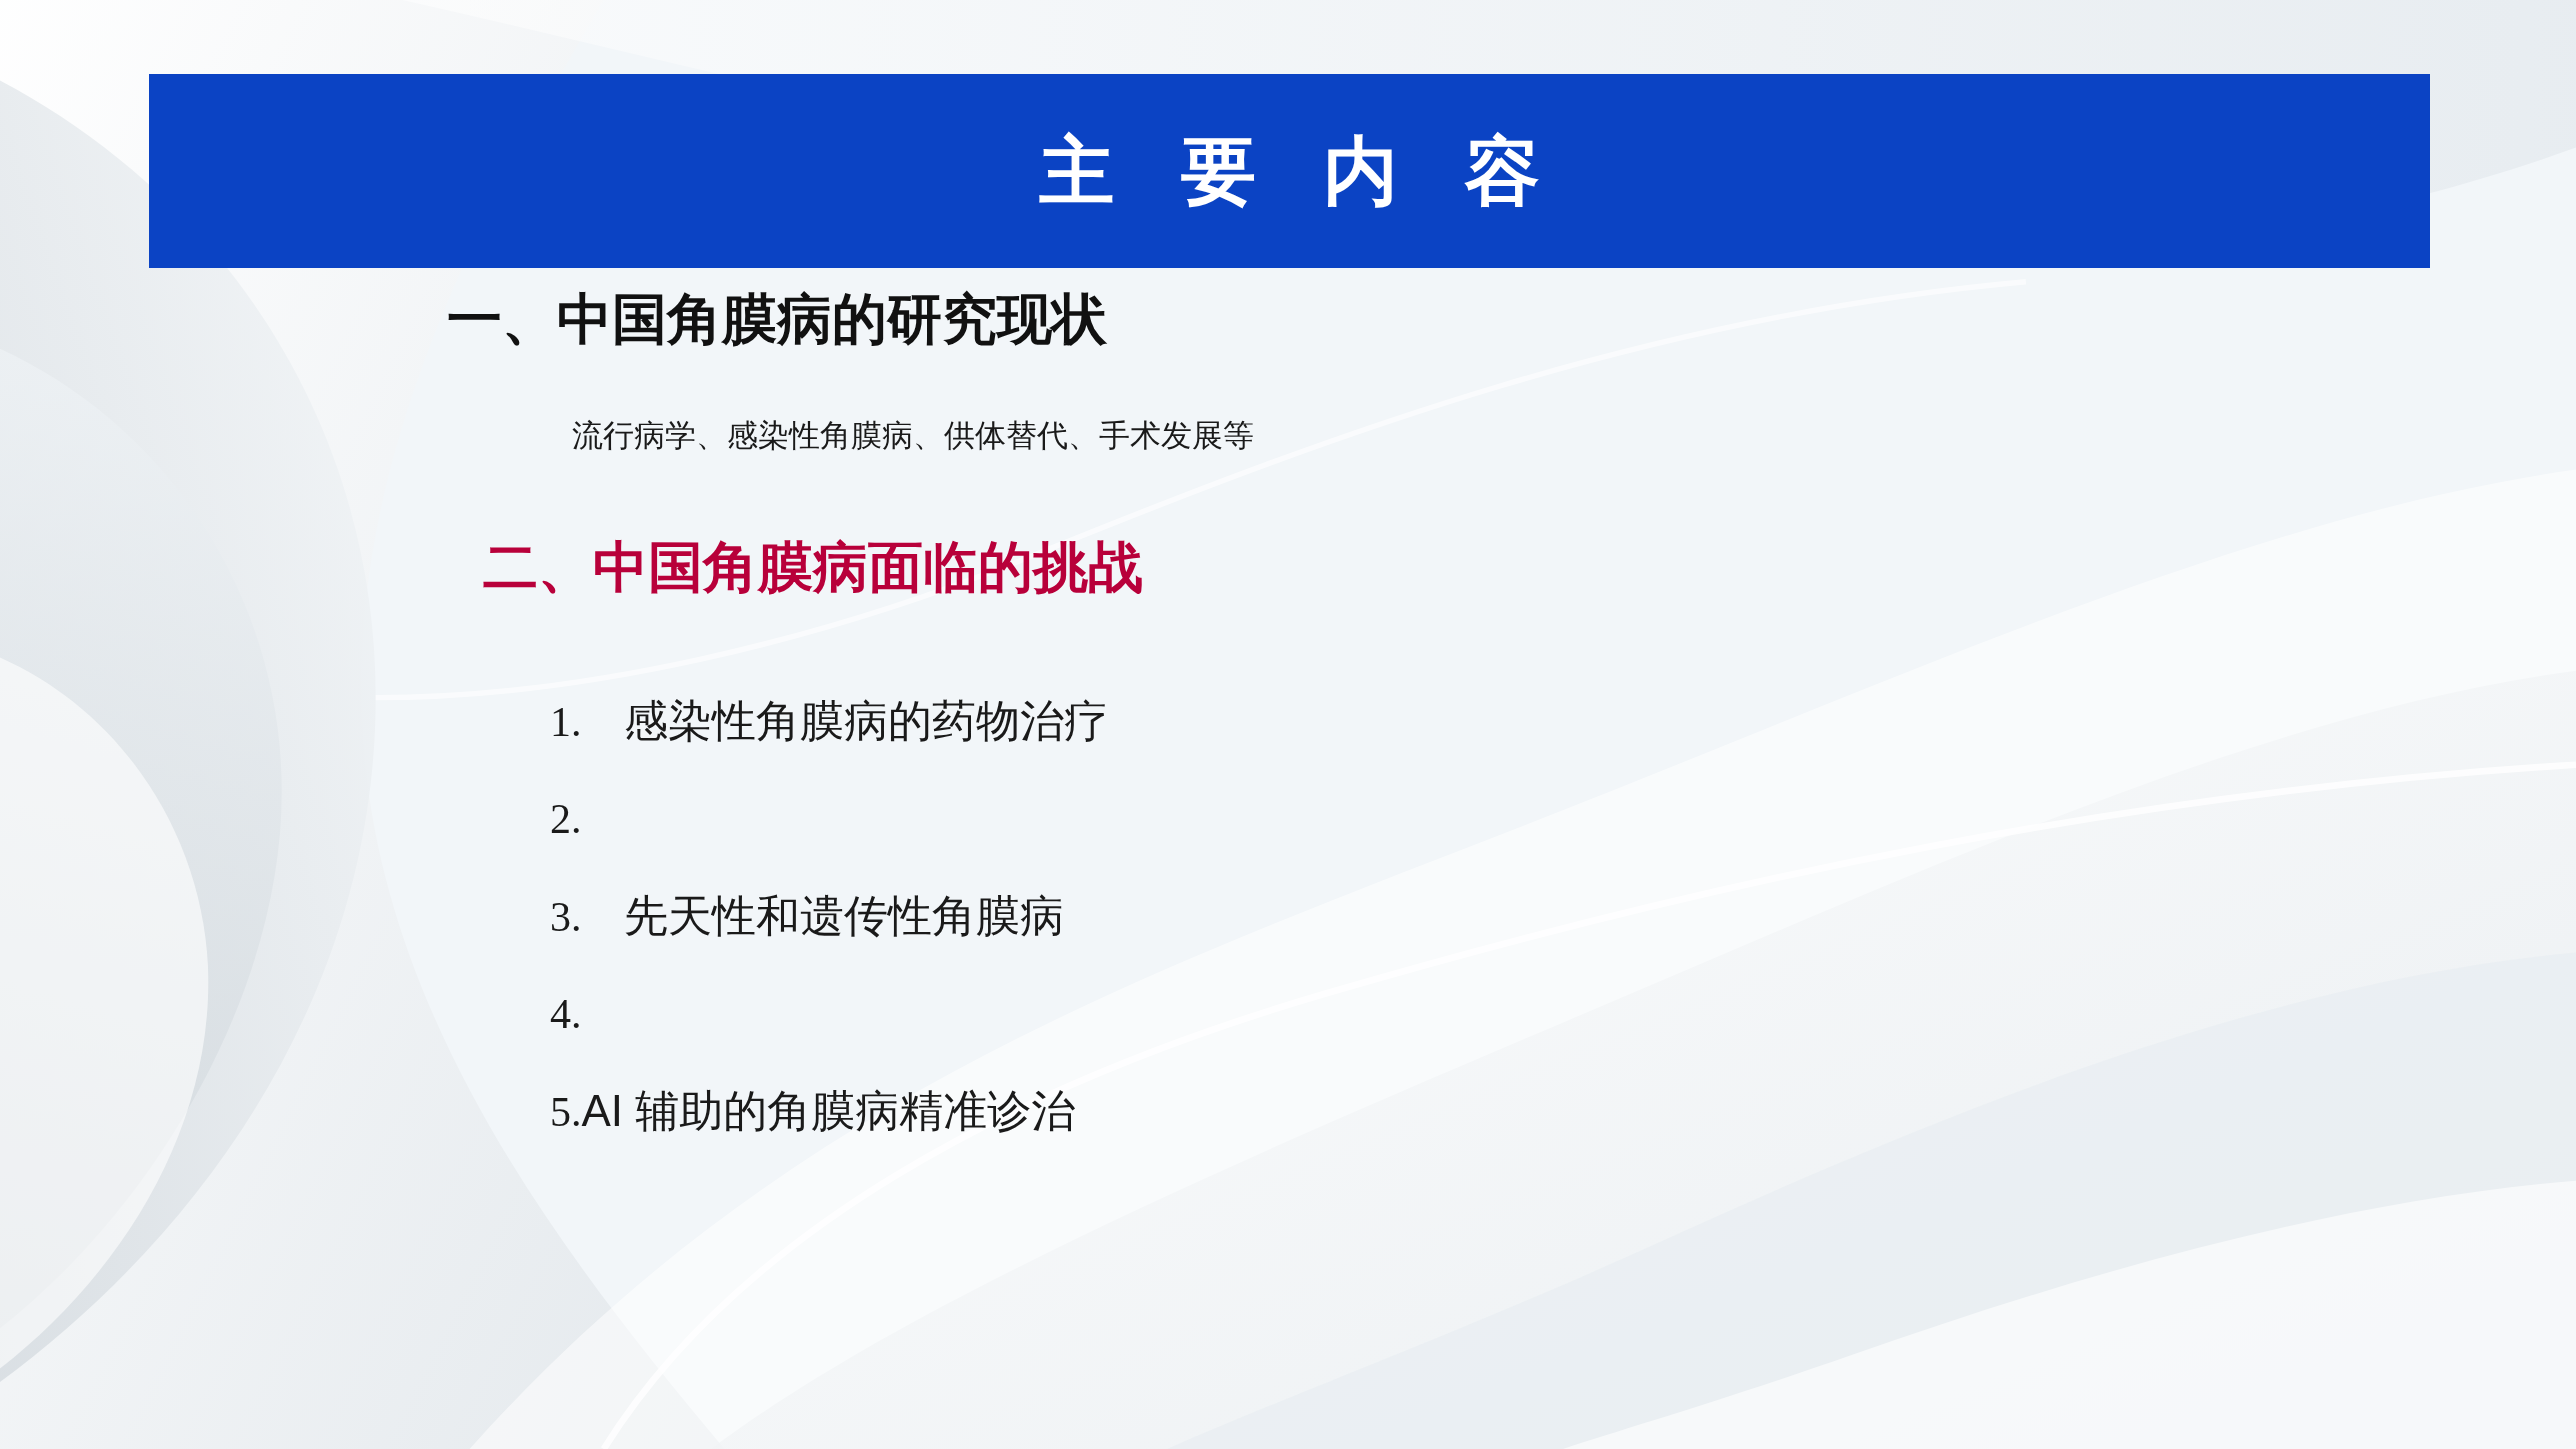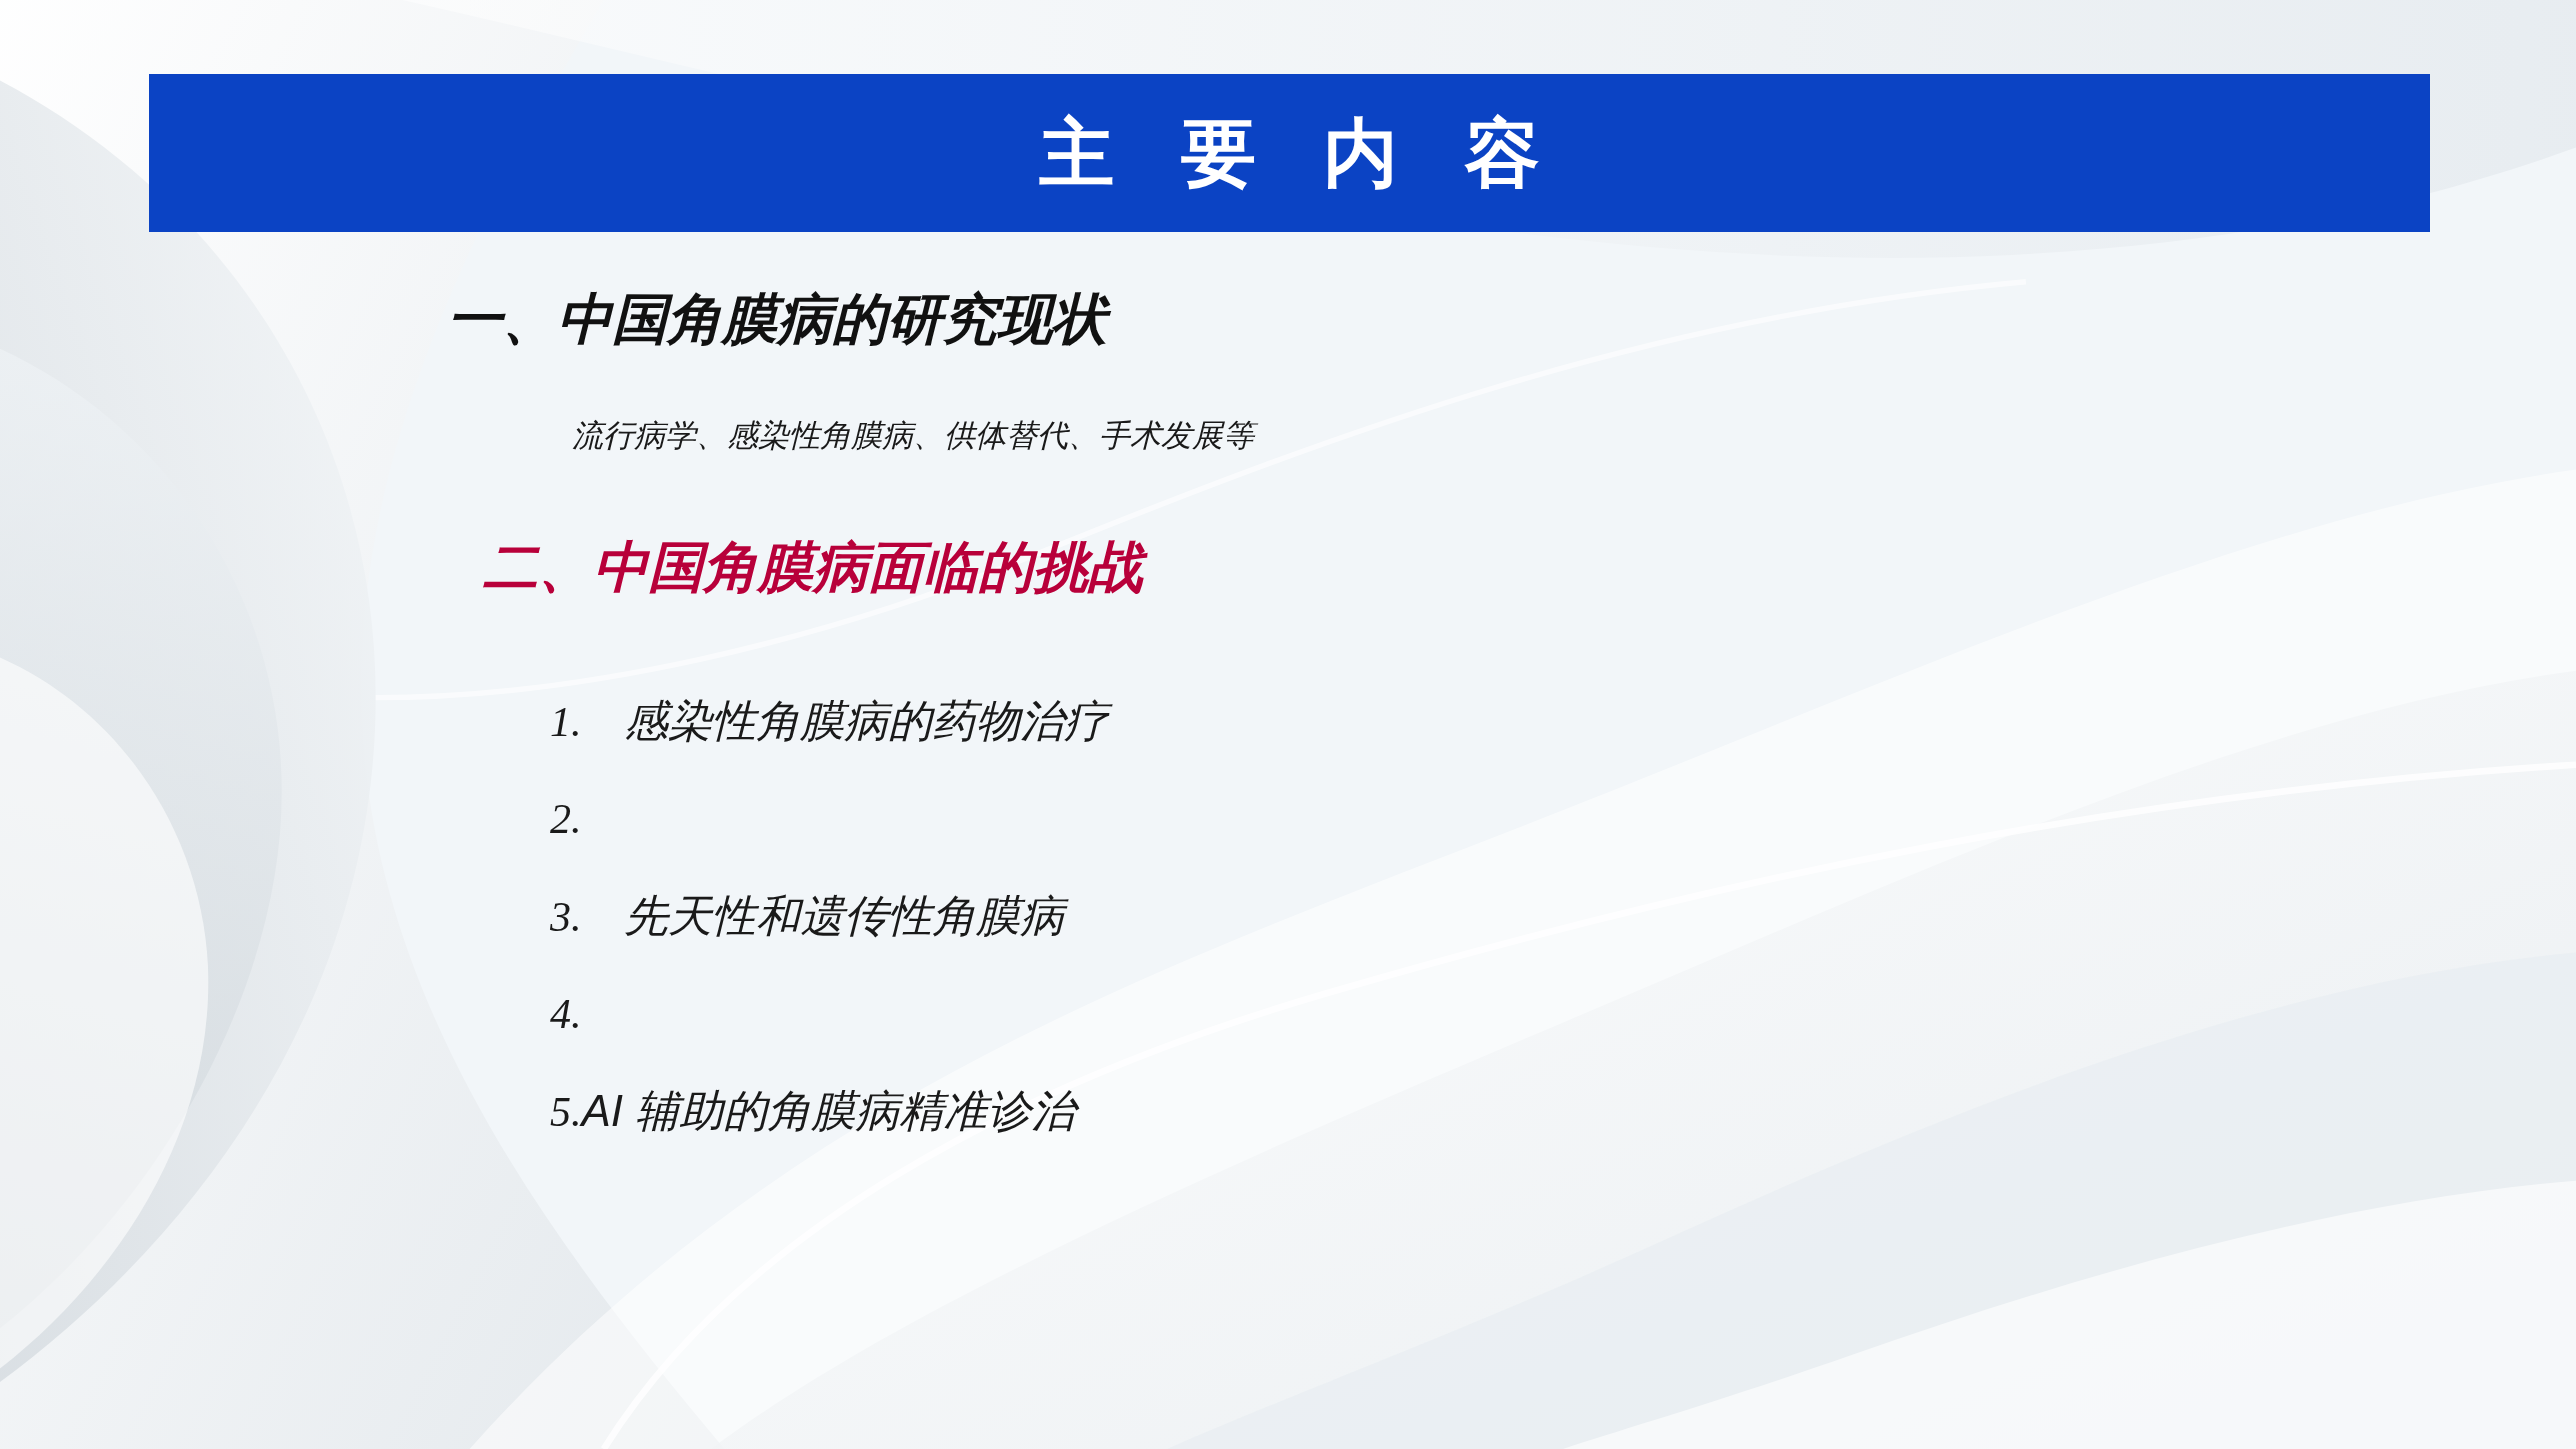--- a/index.html
+++ b/index.html
@@ -22,41 +22,40 @@
     inset: 0;
     width: 100%;
     height: 100%;
     display: block;
   }
   .title-bar {
     position: absolute;
     left: 149px;
     top: 74px;
     width: 2281px;
-    height: 158px;
+    height: 194px;
     background: #0B43C4;
     display: flex;
     align-items: center;
     justify-content: center;
   }
   .title-text {
     color: #ffffff;
     font-size: 75px;
     font-weight: bold;
     letter-spacing: 23px;
     text-indent: 23px;
     line-height: 1;
     font-family: "Liberation Sans", sans-serif;
   }
   .content {
     position: absolute;
     left: 0;
     top: 288px;
     width: 2576px;
-    font-style: italic;
   }
   .section-heading {
     font-size: 55px;
     font-weight: bold;
     color: #111111;
     padding-left: 447px;
     line-height: 1.15;
     white-space: nowrap;
   }
   .section-heading.red {

